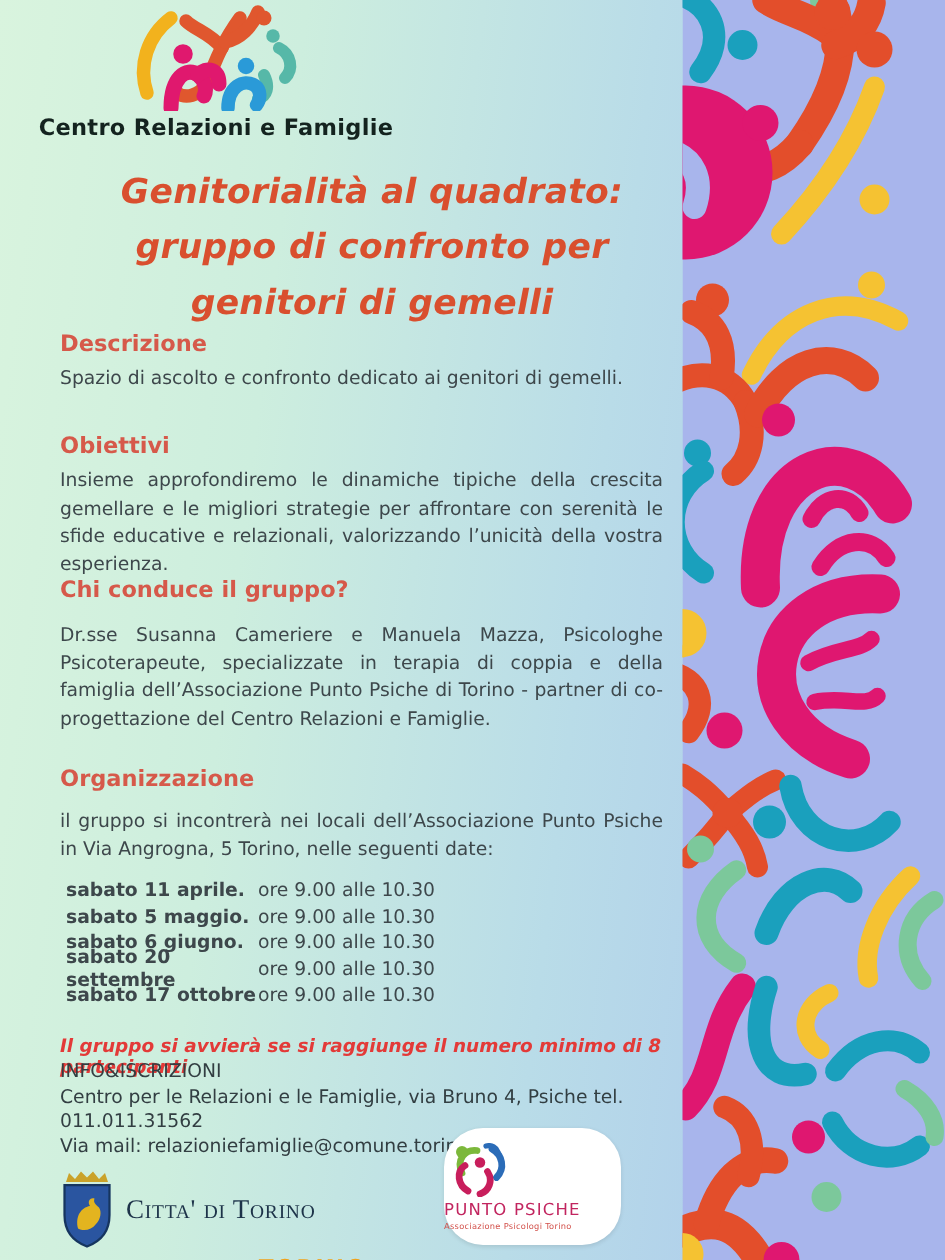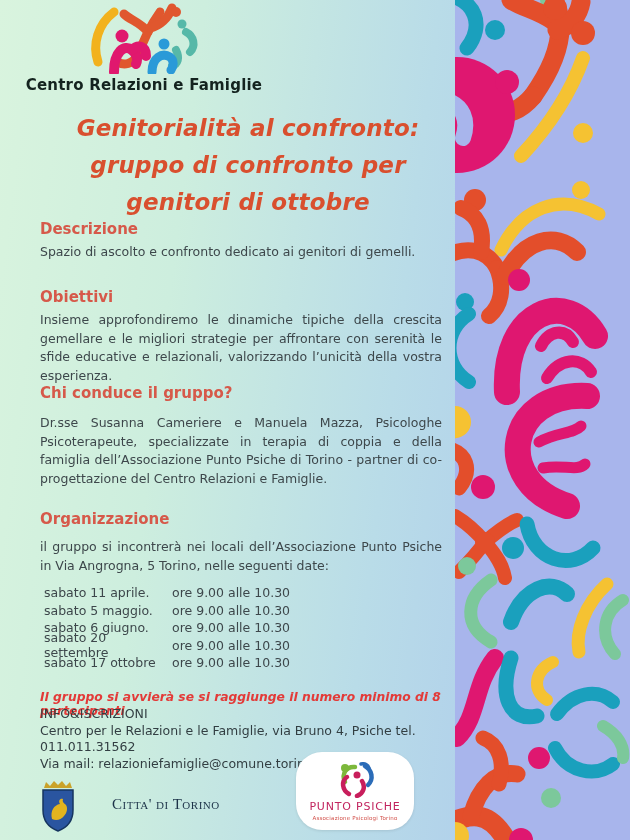--- a/index.html
+++ b/index.html
@@ -25,37 +25,37 @@
   .just { text-align:justify; }
   #sec-0 { top:220px; }
   #sec-1 { top:288px; }
   #sec-2 { top:384px; }
   #sec-2 .sec-b { margin-top:12px; }
   #sec-3 { top:510px; }
   #sec-3 .sec-b { margin-top:10px; }
 
   .schedule { position:absolute; left:44px; top:584px; font-size:12.5px; color:#3d474b; }
   .sch-row { display:flex; height:17.5px; align-items:center; }
-  .sch-date { width:128px; }
+  .sch-date { width:128px;font-weight:bold; }
 
   .notice { position:absolute; left:40px; top:690px; width:410px;
     font-size:12.3px; font-weight:bold; font-style:italic; color:#e33a38; }
 
   .info { position:absolute; left:40px; top:706px; font-size:12.5px; color:#323e42; line-height:16.5px; }
 
   .shield { position:absolute; left:38px; top:779px; }
   .citta { position:absolute; left:84px; top:796px; font-family:"Liberation Serif", serif;
-    font-variant:small-caps; font-size:15px; color:#1d3349; letter-spacing:0.5px;margin-left:28px; }
+    font-variant:small-caps; font-size:18px; color:#1d3349; letter-spacing:0.5px; }
   .tf { position:absolute; left:168px; top:791px; text-align:center; line-height:14px;margin-top:48px; }
   .tf-torino { font-size:14.5px; font-weight:bold; color:#f0a31c; letter-spacing:1.5px; text-transform:uppercase; }
   .tf-famiglie { font-size:16px; font-weight:bold; color:#e8457c; margin-top:-2px; letter-spacing:1px; }
 
   .pp-card { position:absolute; left:296px; top:752px; width:118px; height:78px; background:#fff;
     border-radius:26px; box-shadow:0 1px 3px rgba(0,0,0,0.10);
-    display:flex; flex-direction:column; align-items:center; justify-content:center; gap:2px; }
+    display:flex; flex-direction:column; align-items:flex-start; justify-content:center; gap:2px; }
   .pp-name { font-size:11px; color:#c2255f; letter-spacing:0.8px; }
   .pp-sub { font-size:5.5px; color:#d2504a; letter-spacing:0.2px; }
 </style>
 </head>
 <body>
 
 <div class="page">
 
   <svg class="pattern" viewBox="0 0 175 840" xmlns="http://www.w3.org/2000/svg">
     <rect x="0" y="0" width="175" height="840" fill="#a8b5ec"></rect>
@@ -163,23 +163,23 @@
         <g stroke="#2a9ad8" stroke-width="9">
           <path d="M64,70 C64,56 74,50 82,55 C86,58 86,64 83,68"></path>
         </g>
         <circle cx="76" cy="42" r="5.5" fill="#2a9ad8"></circle>
       </g>
     </svg>
 
     <div class="org-name">Centro Relazioni e Famiglie</div>
 
     <div class="title">
-      <div>Genitorialità al confronto:</div>
+      <div>Genitorialità al quadrato:</div>
       <div>gruppo di confronto per</div>
-      <div>genitori di ottobre</div>
+      <div>genitori di gemelli</div>
     </div>
 
     <div class="sec" id="sec-1">
       <div class="sec-h">Obiettivi</div>
       <div class="sec-b just">Insieme approfondiremo le dinamiche tipiche della crescita gemellare e le migliori strategie per affrontare con serenità le sfide educative e relazionali, valorizzando l’unicità della vostra esperienza.</div>
     </div>
 
     <div class="sec" id="sec-0">
       <div class="sec-h">Descrizione</div>
       <div class="sec-b">Spazio di ascolto e confronto dedicato ai genitori di gemelli.</div>

